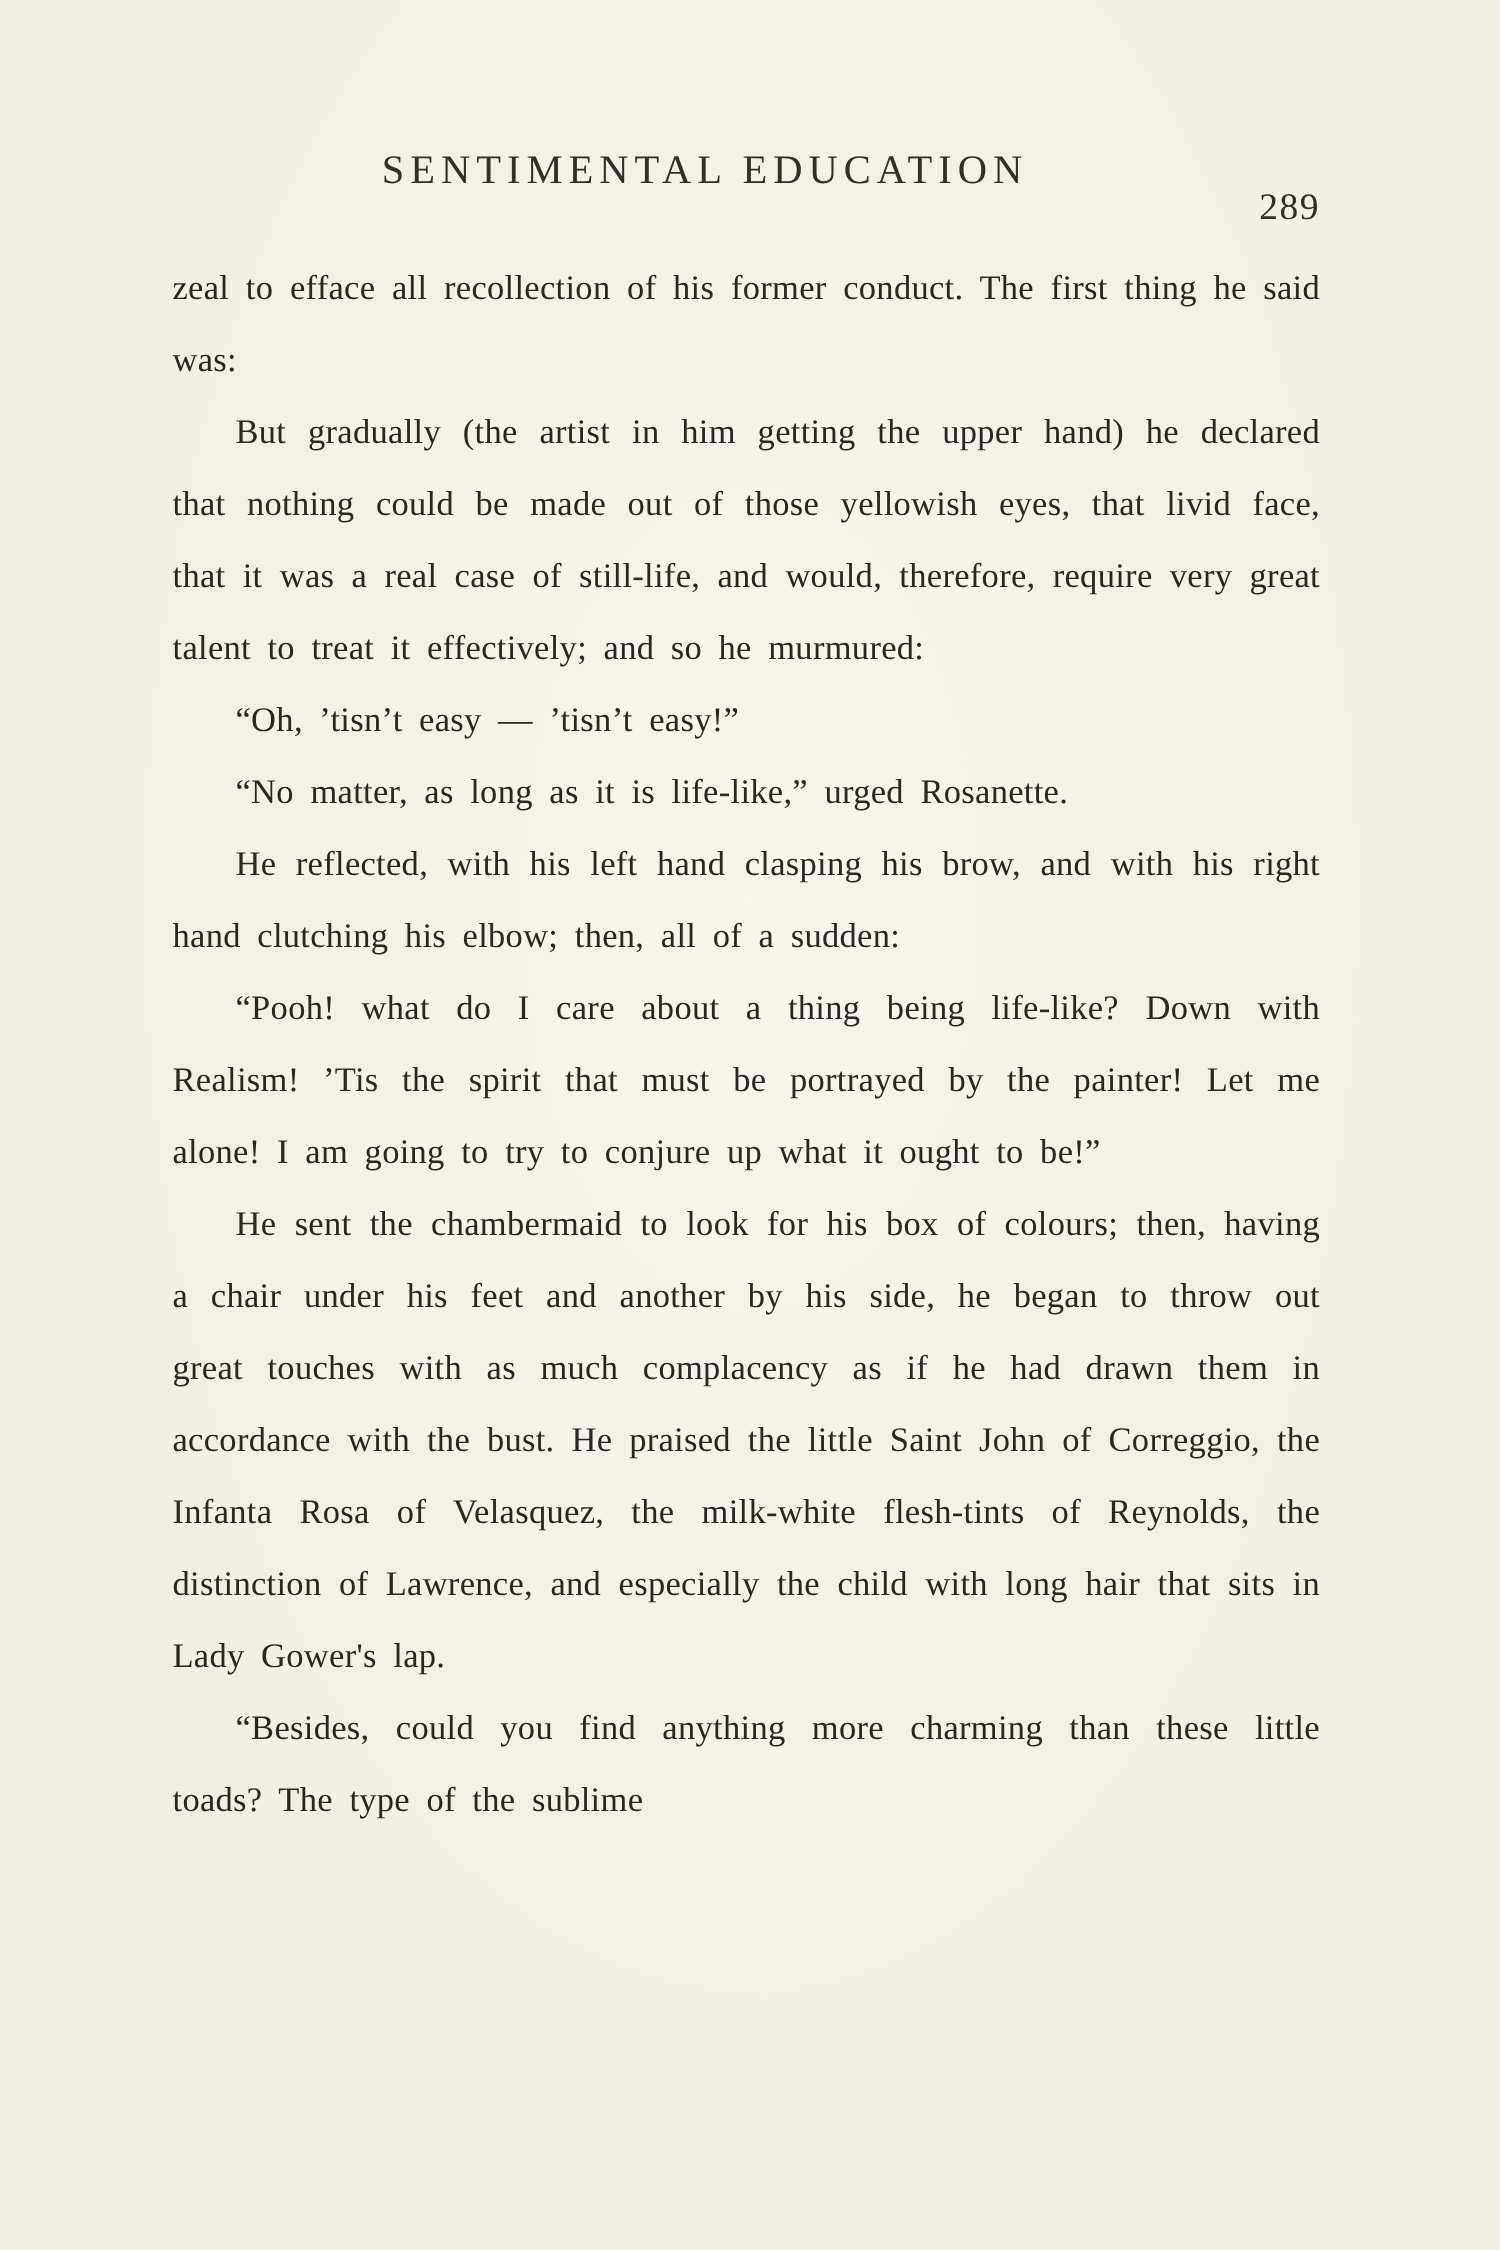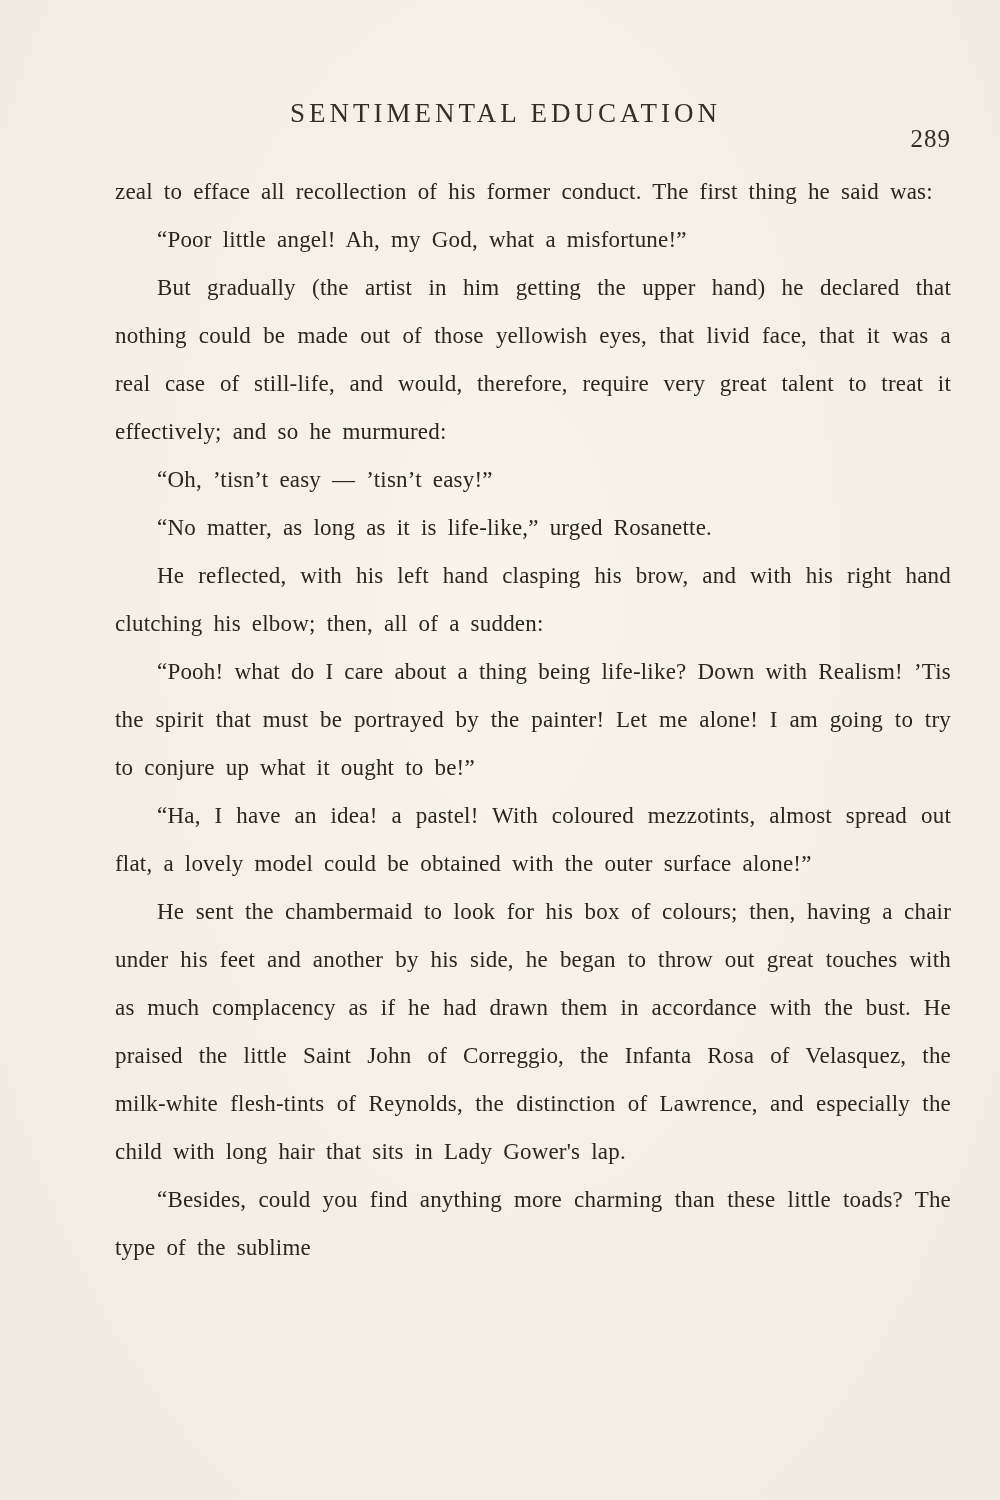--- a/index.html
+++ b/index.html
@@ -15,21 +15,21 @@
     overflow: hidden;
   }
   .page {
     position: relative;
     width: 1000px;
     height: 1500px;
     background:
       radial-gradient(ellipse at 50% 40%, rgba(255,255,255,0.25), rgba(0,0,0,0.02) 85%),
       #f6f1e6;
     box-sizing: border-box;
-    padding: 98px 49px 0 115px;
+    padding: 98px 120px 0 115px;
   }
   .running-head {
     position: relative;
     height: 40px;
     margin-bottom: 30px;
   }
   .running-title {
     position: absolute;
     left: 0;
     right: 55px;
@@ -68,24 +68,22 @@
 
 <div class="page">
 
   <div class="running-head">
     <div class="running-title">SENTIMENTAL EDUCATION</div>
     <div class="page-number">289</div>
   </div>
 
   <div class="body-text">
     <p>zeal to efface all recollection of his former conduct. The first thing he said was:</p>
-    <p class="indent">“Poor little angel!  Ah, my God, what a misfortune!”</p>
     <p class="indent">But gradually (the artist in him getting the upper hand) he declared that nothing could be made out of those yellowish eyes, that livid face, that it was a real case of still-life, and would, therefore, require very great talent to treat it effectively; and so he murmured:</p>
     <p class="indent">“Oh, ’tisn’t easy — ’tisn’t easy!”</p>
     <p class="indent">“No matter, as long as it is life-like,” urged Rosanette.</p>
     <p class="indent">He reflected, with his left hand clasping his brow, and with his right hand clutching his elbow; then, all of a sudden:</p>
     <p class="indent">“Pooh! what do I care about a thing being life-like?  Down with Realism!  ’Tis the spirit that must be portrayed by the painter!  Let me alone!  I am going to try to conjure up what it ought to be!”</p>
-    <p class="indent">“Ha, I have an idea! a pastel!  With coloured mezzotints, almost spread out flat, a lovely model could be obtained with the outer surface alone!”</p>
     <p class="indent">He sent the chambermaid to look for his box of colours; then, having a chair under his feet and another by his side, he began to throw out great touches with as much complacency as if he had drawn them in accordance with the bust.  He praised the little Saint John of Correggio, the Infanta Rosa of Velasquez, the milk-white flesh-tints of Reynolds, the distinction of Lawrence, and especially the child with long hair that sits in Lady Gower's lap.</p>
     <p class="indent">“Besides, could you find anything more charming than these little toads?  The type of the sublime</p>
   </div>
 
 </div>
 
 </body></html>

